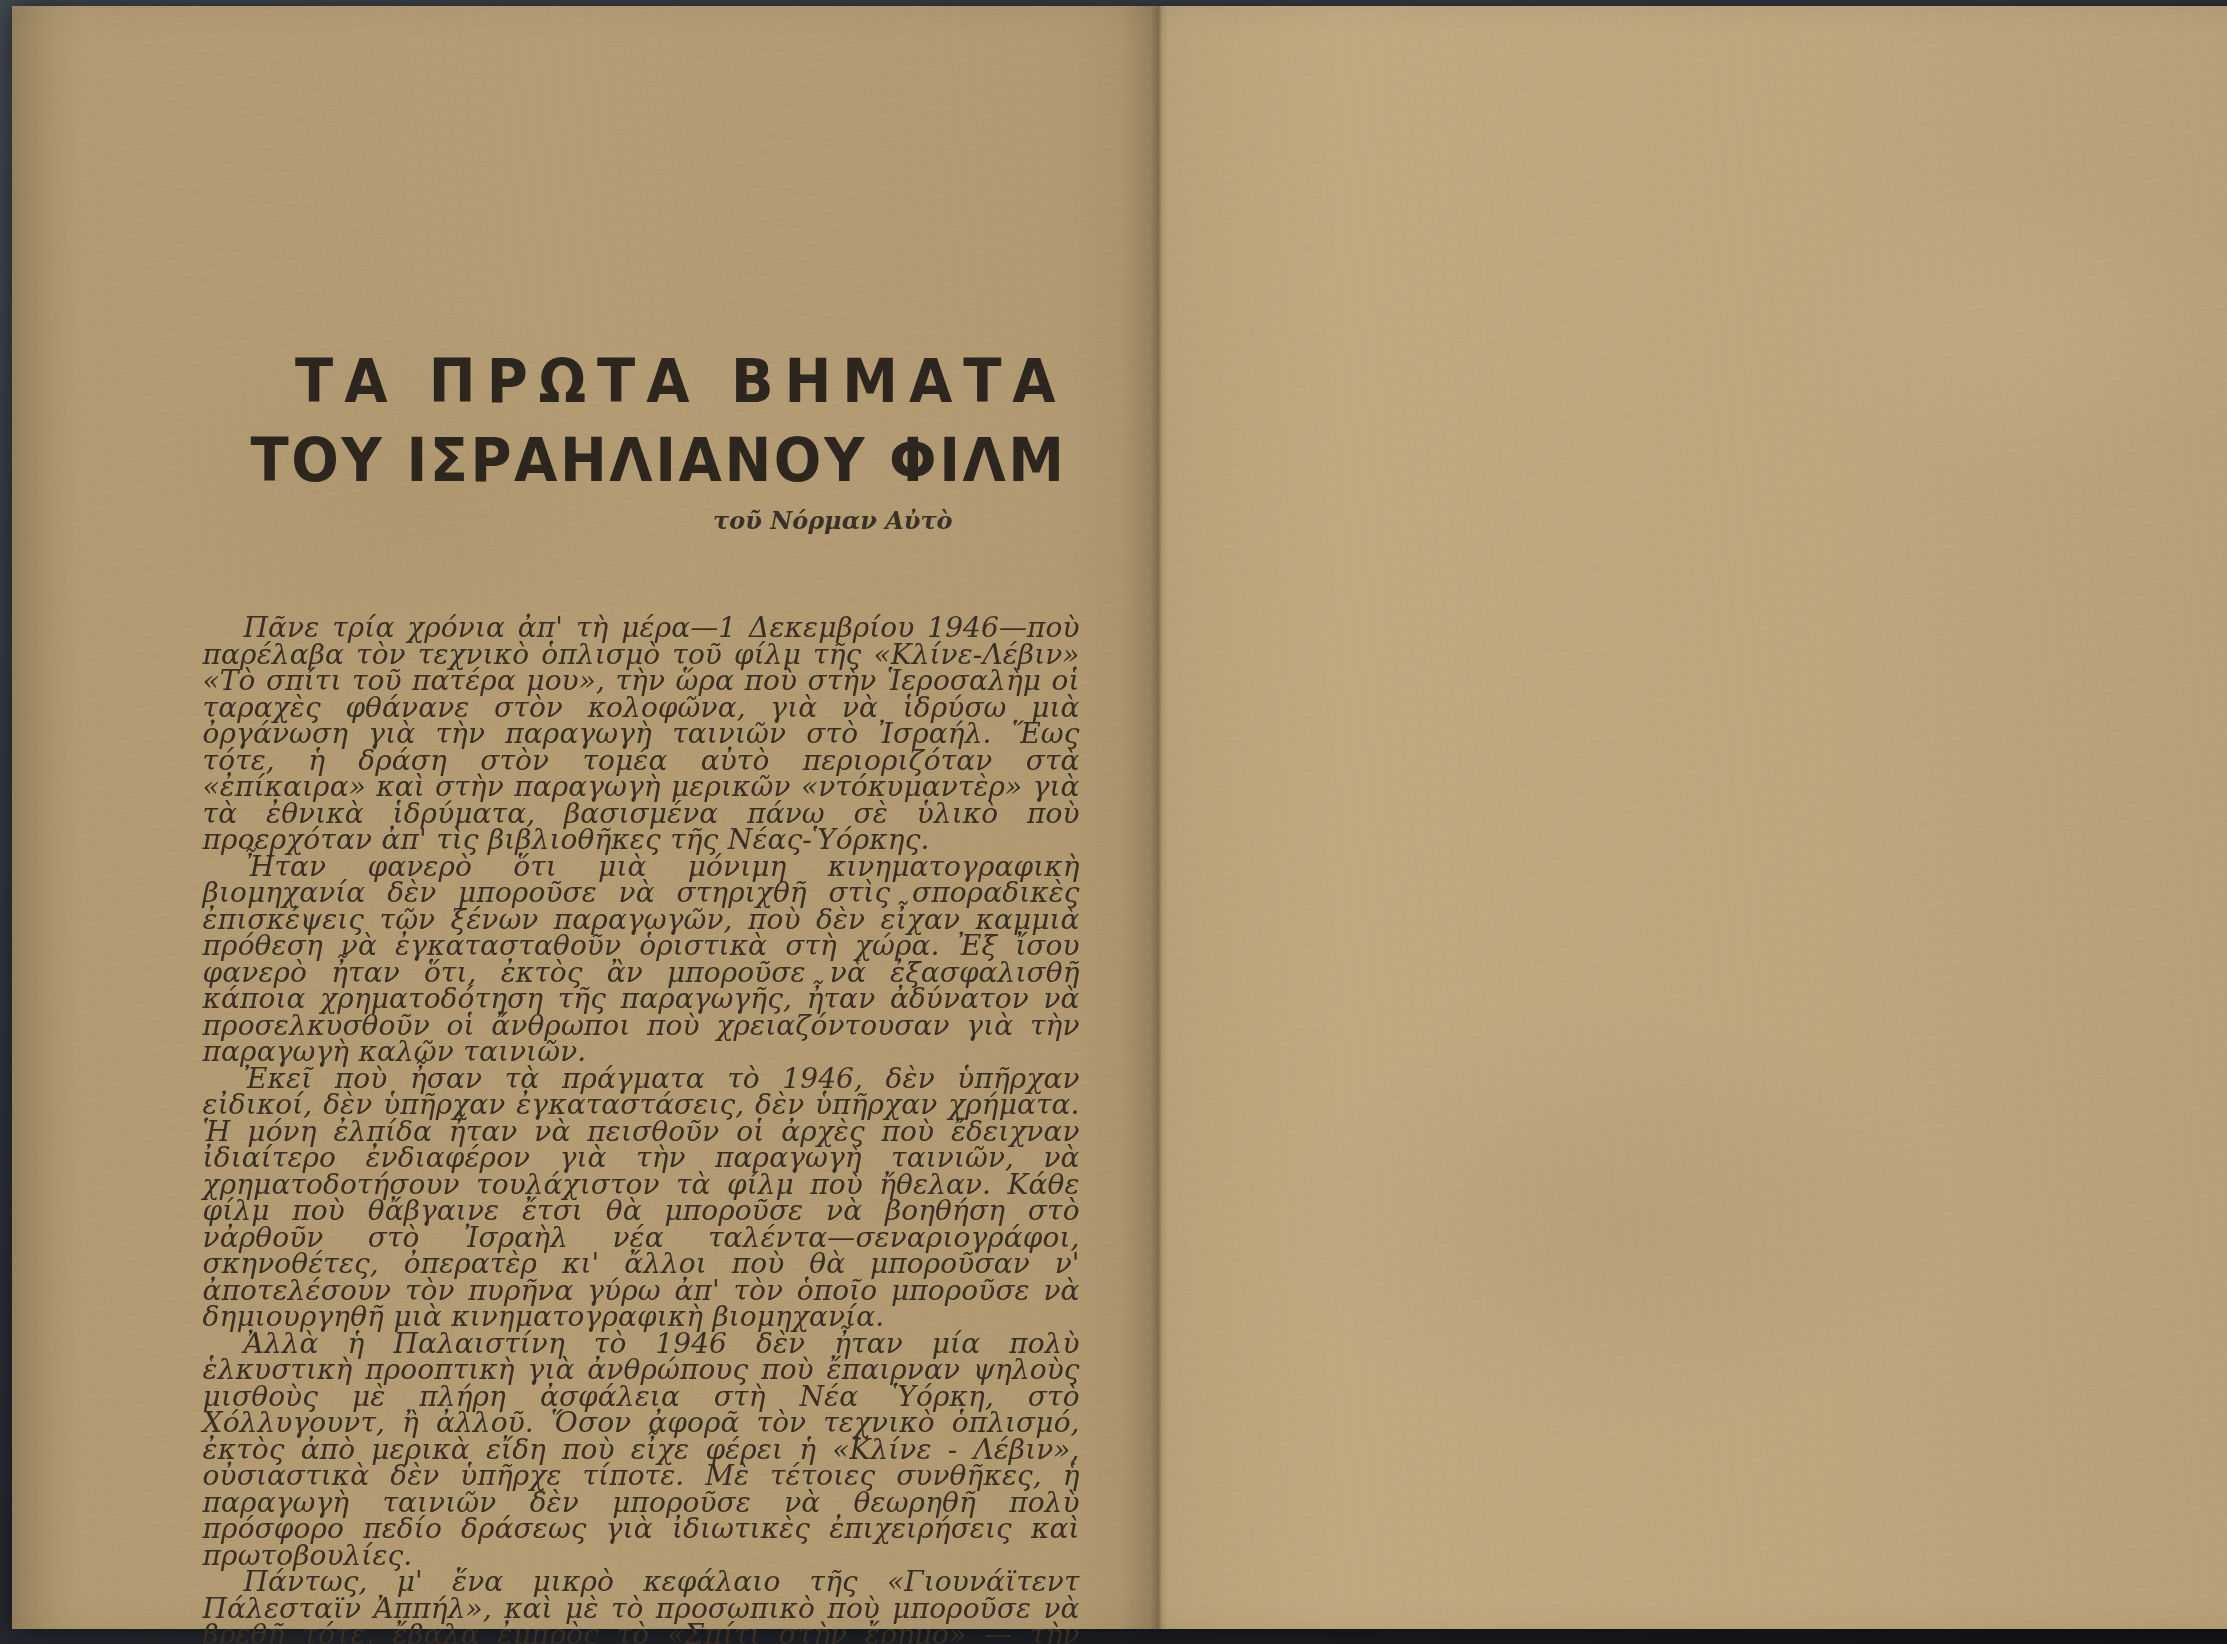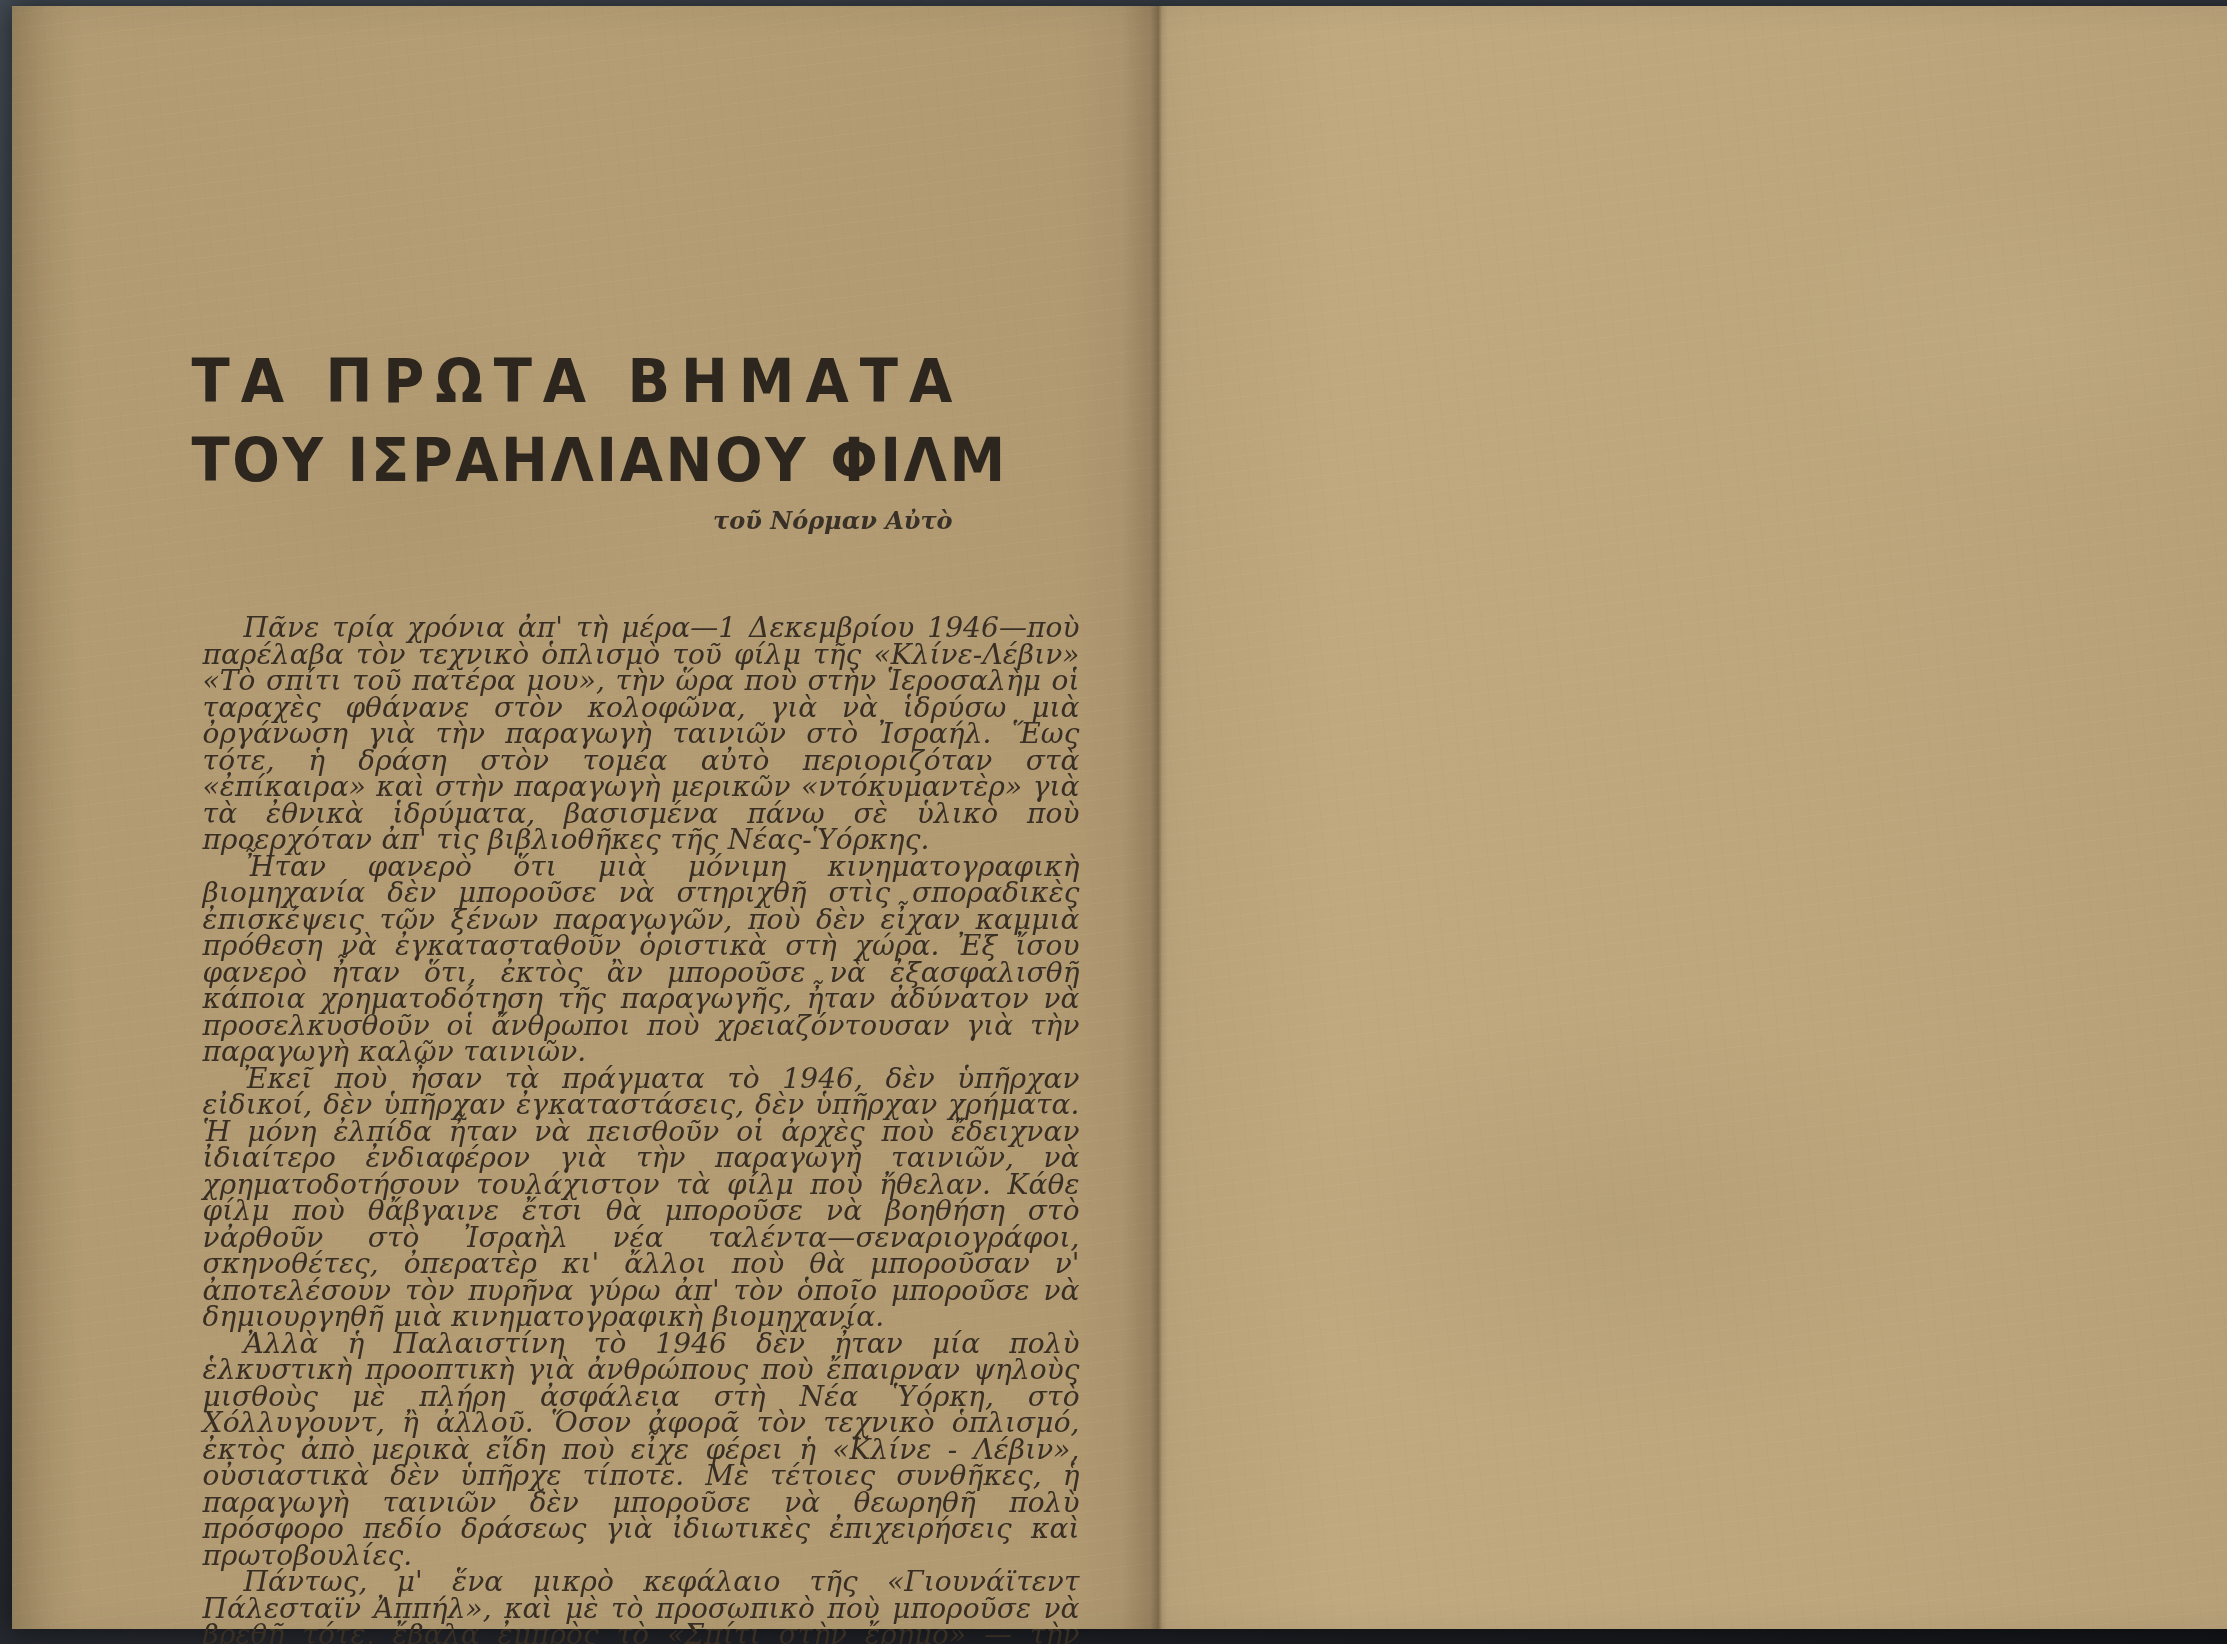--- a/index.html
+++ b/index.html
@@ -55,21 +55,21 @@
   .page.left  { left: 0; width: 1134px;
     box-shadow: inset 40px 0 53px -27px rgba(40,30,18,0.25); }
   .page.right { left: 1134px; width: 1161px;
     box-shadow: inset -31px 0 49px -27px rgba(40,30,18,0.28); }
 
   .title {
     position: absolute;
     left: 180px;
     top: 335px;
     width: 875px;
-    text-align: left;
+    text-align: right;
     color: #2d261e;
     font-family: "DejaVu Sans", sans-serif;
     font-weight: bold;
     line-height: 79px;
     margin: 0;
   }
   .title .t1 { display: block; font-size: 56px; letter-spacing: 0.195em; transform: scaleY(1.08); }
   .title .t2 { display: block; font-size: 56px; letter-spacing: 0.045em; transform: scaleY(1.08); }
 
   .byline {

